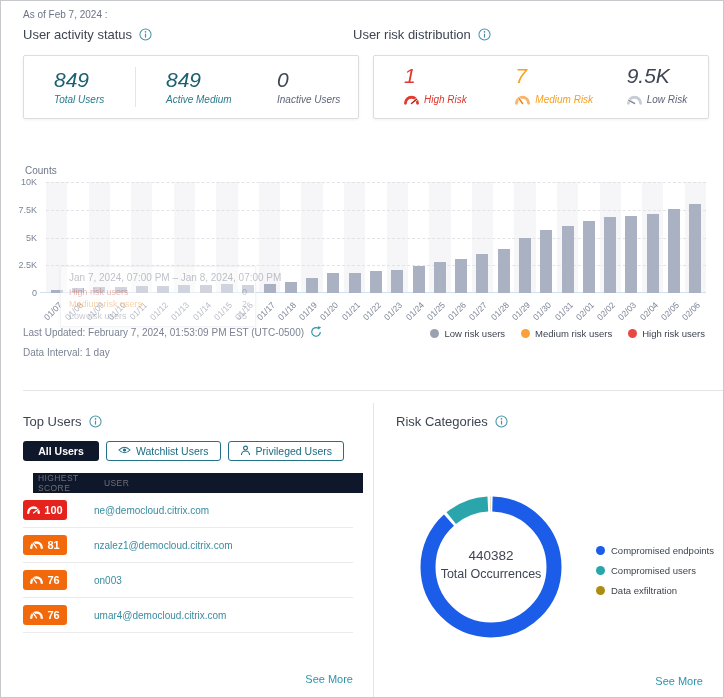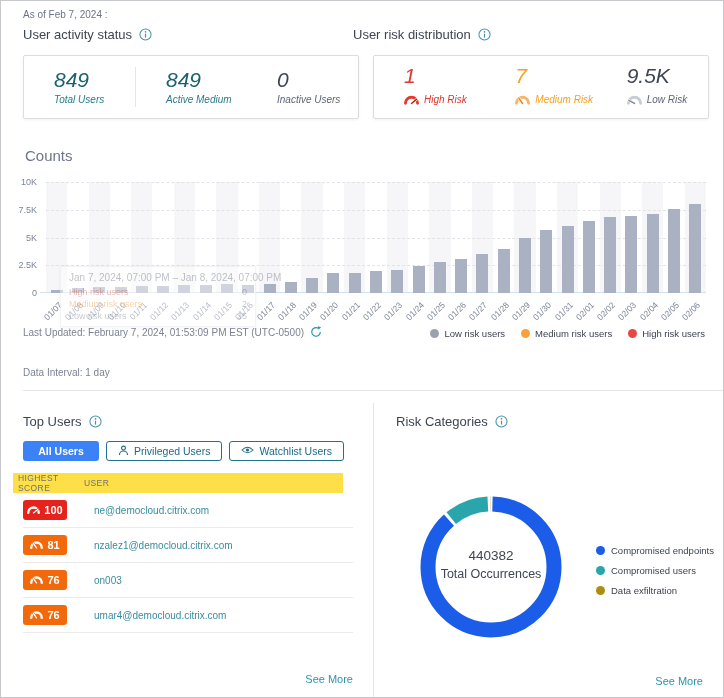--- a/index.html
+++ b/index.html
@@ -21,54 +21,54 @@
   .stat-value{font-size:21px;line-height:1.05;}
   .stat-label-row{display:flex;align-items:center;gap:5px;margin-top:3px;}
   .stat-label{font-size:10px;}
   .v-teal{color:#1a5f72}.l-teal{color:#2b7a8c}
   .v-neutral{color:#3f4653}.l-neutral{color:#5c6475}
   .v-high{color:#e2372e}.l-high{color:#e0352c}
   .v-medium{color:#f7a11c}.l-medium{color:#f7a01d}
   .v-low{color:#3f4653}.l-low{color:#5c6475}
   .vsep{width:1px;height:40px;background:#e4e5e8;}
 
-  #counts-label{position:absolute;left:24px;top:146px;font-size:15px;color:#6e7688;}
+  #counts-label{position:absolute;left:24px;top:164px;font-size:10px;color:#6e7688;}
   #yticks{position:absolute;left:0;top:181px;width:38px;height:111px;font-size:9px;color:#7c8496;}
   .ytick{position:absolute;right:2px;}
   #plot{position:absolute;left:45px;top:181px;width:660px;height:111px;}
   .band{position:absolute;top:0;bottom:0;background:#f6f6f8;}
   .gl{position:absolute;left:0;right:0;border-top:1px dashed #e3e3e7;}
   .baseline{position:absolute;left:-6px;right:0;bottom:0;border-top:1px solid #cfe0ee;}
   .bar{position:absolute;bottom:0;width:12px;background:#a9b1c3;}
   #xlabels{position:absolute;left:45px;top:295px;width:660px;height:28px;font-size:8.5px;color:#7a8294;}
   .xlabel{position:absolute;top:4px;width:34px;text-align:right;transform-origin:100% 0;transform:rotate(-45deg);}
 
   #tooltip{position:absolute;left:14px;top:84px;width:178px;padding:5px 8px;background:rgba(255,255,255,.82);
            border:1px solid #ececef;box-shadow:0 1px 4px rgba(0,0,0,.08);opacity:.55;font-size:9px;z-index:5;}
   .tt-title{color:#8a8f9b;font-size:10px;white-space:nowrap;margin-bottom:4px;}
   .tt-row{display:flex;justify-content:space-between;margin-top:2px;}
   .tt-high{color:#e4887b}.tt-medium{color:#f2b067}.tt-low{color:#9aa0ac}
   .tt-val{color:#9aa0ac}
 
   #last-updated{position:absolute;left:22px;top:325px;font-size:10px;color:#7b8394;display:flex;align-items:center;gap:6px;}
-  #data-interval{position:absolute;left:22px;top:366px;font-size:10px;color:#7b8394;}
+  #data-interval{position:absolute;left:22px;top:346px;font-size:10px;color:#7b8394;}
   #chart-legend{position:absolute;right:18px;top:327px;display:flex;gap:16px;align-items:center;font-size:9.5px;color:#3c434f;}
   .legend-item{display:flex;align-items:center;cursor:pointer;}
   .dot{width:9px;height:9px;border-radius:50%;display:inline-block;margin-right:5px;}
 
   #h-divider{position:absolute;left:22px;right:0;top:389px;border-top:1px solid #e4e4e7;}
   #v-divider{position:absolute;left:372px;top:402px;bottom:0;border-left:1px solid #e4e4e7;}
 
   #user-tabs{position:absolute;left:22px;top:440px;display:flex;gap:7px;}
   .tab-btn{height:20px;display:flex;align-items:center;justify-content:center;font-size:10.5px;
            border-radius:3px;box-sizing:border-box;padding:0 11px;cursor:pointer;gap:5px;}
-  .tab-active{background:#3b82f6;color:#fff;font-weight:bold;min-width:76px;}
+  .tab-active{background:#0f172a;color:#fff;font-weight:bold;min-width:76px;}
   .tab-outline{border:1px solid #22708a;color:#1d6a83;background:#fff;}
 
-  #users-header{position:absolute;left:12px;top:472px;width:330px;height:20px;background:#fde047;
+  #users-header{position:absolute;left:32px;top:472px;width:330px;height:20px;background:#0f172a;
                 display:flex;align-items:center;font-size:8.5px;color:#6f7076;letter-spacing:.4px;}
   .uh-col1{width:66px;padding-left:5px;}
   #users-rows{position:absolute;left:22px;top:492px;width:330px;}
   .user-row{height:34px;display:flex;align-items:center;border-bottom:1px solid #eaeaec;cursor:pointer;}
   .score-badge{width:44px;height:20px;border-radius:3px;display:flex;align-items:center;justify-content:center;
                gap:4px;color:#fff;font-size:11px;font-weight:bold;}
   .badge-high{background:#e5231c;}
   .badge-medium{background:#f2690c;}
   .user-link{margin-left:27px;font-size:10px;color:#3a8ca1;text-decoration:none;}
   .see-more{font-size:11px;color:#2e93ad;text-decoration:none;cursor:pointer;}
@@ -318,32 +318,32 @@
           <rect x="6.35" y="5.9" width="1.3" height="4.5" rx="0.65" fill="#4792a8"></rect>
         </svg>
       </span>
   </div>
 
   <div id="user-tabs">
       <div class="tab-btn tab-active">
         <span>All Users</span>
       </div>
       <div class="tab-btn tab-outline">
+        <span><svg width="13" height="10" viewBox="0 0 14 10">
+            <path d="M1 5 Q7 -1 13 5 Q7 11 1 5 Z" fill="none" stroke="#1d6a83" stroke-width="1.1"></path>
+            <circle cx="7" cy="5" r="1.7" fill="#1d6a83"></circle>
+          </svg></span>
+        <span>Watchlist Users</span>
+      </div>
+      <div class="tab-btn tab-outline">
         <span><svg width="11" height="11" viewBox="0 0 12 12">
             <circle cx="6" cy="3.3" r="2.1" fill="none" stroke="#1d6a83" stroke-width="1.2"></circle>
             <path d="M1.6 11 A4.4 4.4 0 0 1 10.4 11" fill="none" stroke="#1d6a83" stroke-width="1.2"></path>
           </svg></span>
         <span>Privileged Users</span>
-      </div>
-      <div class="tab-btn tab-outline">
-        <span><svg width="13" height="10" viewBox="0 0 14 10">
-            <path d="M1 5 Q7 -1 13 5 Q7 11 1 5 Z" fill="none" stroke="#1d6a83" stroke-width="1.1"></path>
-            <circle cx="7" cy="5" r="1.7" fill="#1d6a83"></circle>
-          </svg></span>
-        <span>Watchlist Users</span>
       </div>
     </div>
 
   <div id="users-header">
     <span class="uh-col1">HIGHEST SCORE</span>
     <span>USER</span>
   </div>
   <div id="users-rows">
       <div class="user-row">
         <span class="score-badge badge-high">

